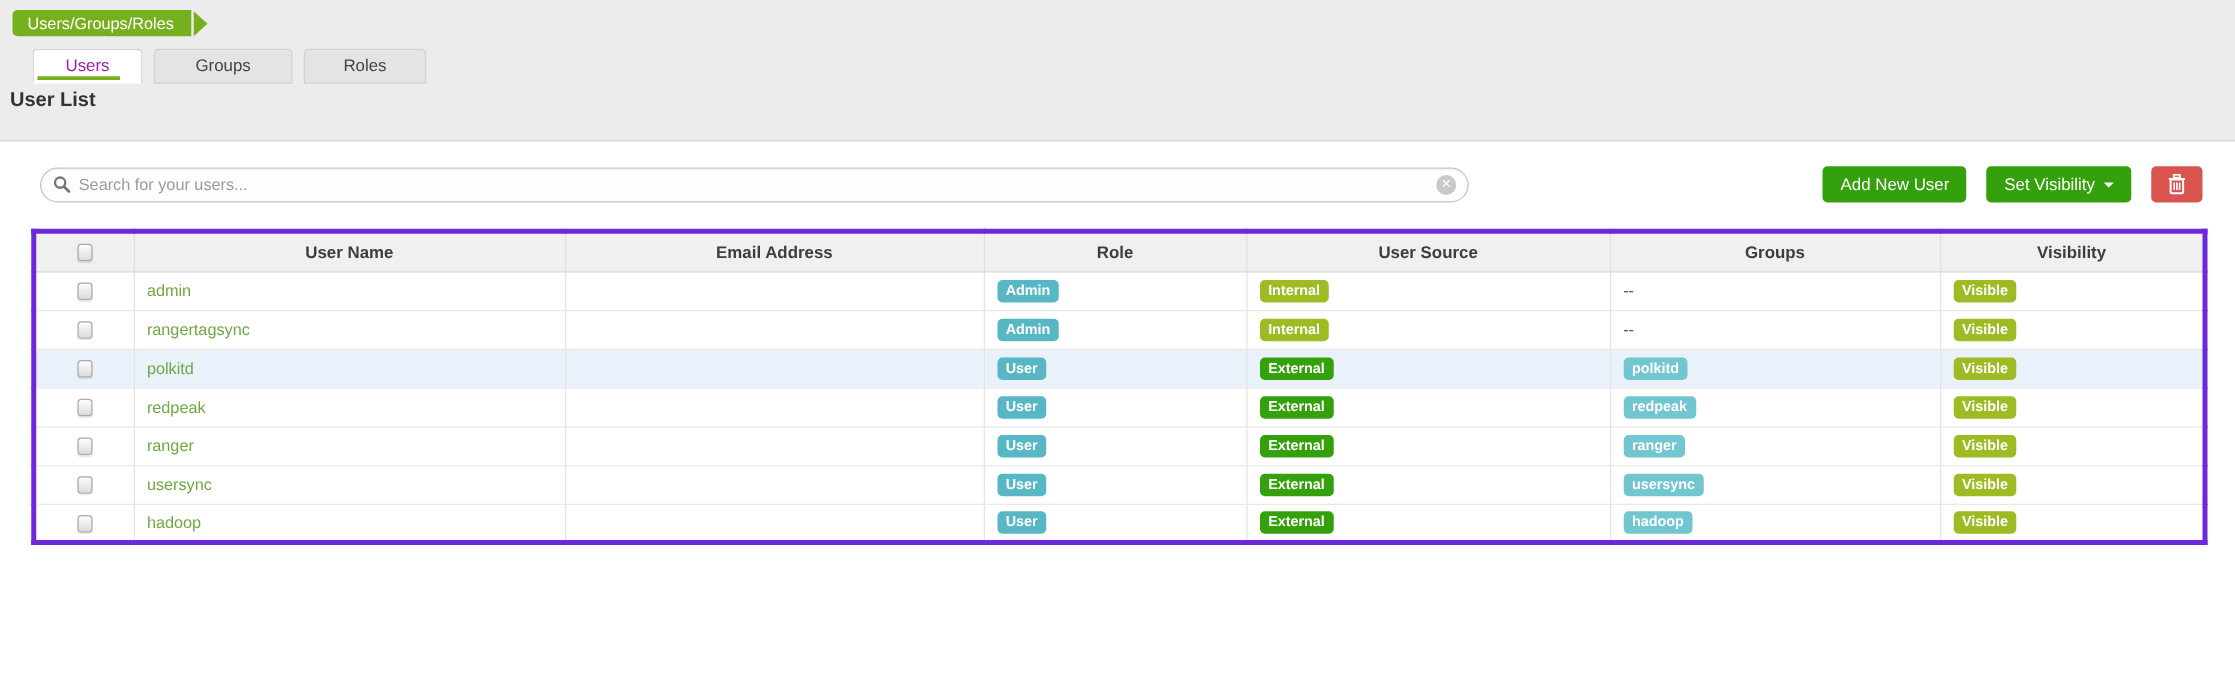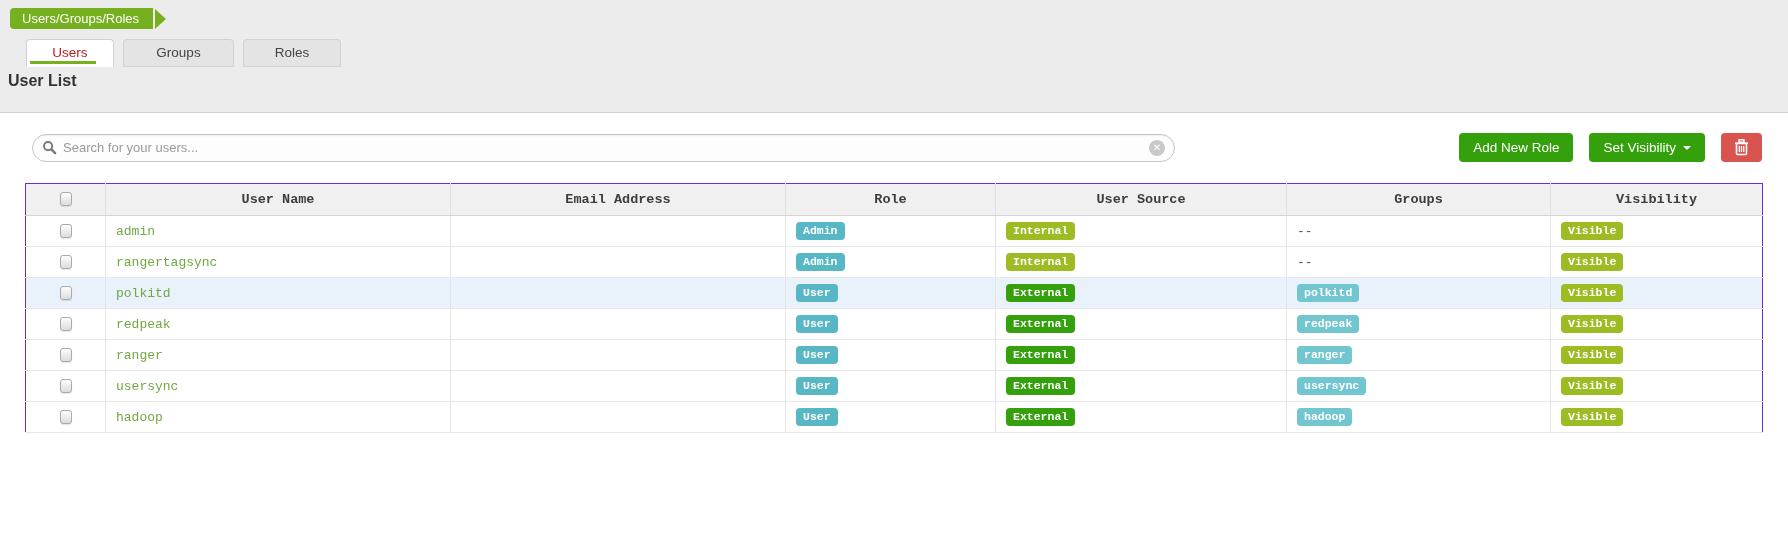--- a/index.html
+++ b/index.html
@@ -17,21 +17,21 @@
              padding:0 14px 0 12px; border-radius:4px 0 0 4px; }
   .bc-arrow { width:0; height:0; border-top:10.5px solid transparent; border-bottom:10.5px solid transparent;
               border-left:11px solid var(--accent-green); margin-left:2px; }
 
   
   .tabs { position:absolute; left:26px; top:39px; display:flex; }
   .tab { height:28px; line-height:26px; text-align:center; font-size:13.5px; color:#444;
          background:#e4e4e4; border:1px solid #d2d2d2; border-radius:4px 4px 0 0;
          margin-right:9px; position:relative; cursor:pointer; }
   .tab-users { width:88px; } .tab-groups { width:111px; } .tab-roles { width:98px; }
-  .tab.active { background:#ffffff; border-color:#cfcfcf; border-bottom-color:#ffffff; color:#b91c1c; }
+  .tab.active { background:#ffffff; border-color:#cfcfcf; border-bottom-color:#ffffff; color:#a21caf; }
   .tab.active::after { content:""; position:absolute; left:3px; right:17px; bottom:2px; height:3px;
                        background:var(--accent-green); }
 
   .page-title { position:absolute; left:8px; top:72px; font-size:16px; font-weight:bold; color:#333; }
 
   
   .toolbar { position:absolute; left:32px; top:133px; width:1730px; height:29px;
              display:flex; align-items:center; }
   .search-box { position:relative; width:1143px; height:28px; }
   .search-box input { width:100%; height:28px; border:1px solid #c6c6c6; border-radius:14px;
@@ -50,21 +50,21 @@
   .btn-red { background:var(--delete-red); width:41px; padding:0; display:inline-flex;
              align-items:center; justify-content:center; }
   .btn + .btn { margin-left:16px; }
   .caret { display:inline-block; width:0; height:0; border-left:4px solid transparent;
            border-right:4px solid transparent; border-top:4px solid #fff; margin-left:7px;
            vertical-align:middle; }
 
   
   .table-wrap { position:absolute; left:25px; top:183px; width:1737px; }
   table { width:1737px; border-collapse:collapse; table-layout:fixed;
-          border:1px solid #6d28d9;font-family:Liberation Mono, monospace; }
+          border:4px solid #6d28d9; }
   thead th { height:32px; background:#f0f0f0; font-size:13.5px; font-weight:bold; color:#3d3d3d;
              text-align:center; border-bottom:1px solid #d5d5d5; border-right:1px solid #e0e0e0; }
   thead th:last-child { border-right:none; }
   tbody td { height:31px; font-size:13px; color:#444; padding:0 0 0 10px;
              border-bottom:1px solid #e8e8e8; border-right:1px solid #e4e4e4; background:#fff; }
   tbody td:last-child { border-right:none; }
   tbody tr.hl td { background:var(--row-highlight); }
   td.cb-cell, th.cb-col { text-align:center; padding:0; }
   .cb { display:inline-block; width:12px; height:14px; border:1px solid #aaa; border-radius:3px;
         background:linear-gradient(#fdfdfd,#dcdcdc); box-shadow:0 1px 1px rgba(0,0,0,.1);
@@ -104,21 +104,21 @@
   <div class="toolbar">
     <div class="search-box">
       <svg class="search-icon" viewBox="0 0 16 16">
         <circle cx="6.5" cy="6.5" r="4.4" fill="none" stroke="#777" stroke-width="2"></circle>
         <line x1="10" y1="10" x2="14" y2="14" stroke="#777" stroke-width="2.4" stroke-linecap="round"></line>
       </svg>
       <input type="text" placeholder="Search for your users..." style="">
       <span class="clear-icon">✕</span>
     </div>
     <div class="spacer"></div>
-    <button class="btn btn-green">Add New Role</button>
+    <button class="btn btn-green">Add New User</button>
     <button class="btn btn-green">
       <span>Set Visibility</span><span class="caret"></span>
     </button>
     <button class="btn btn-red">
       <svg width="15" height="17" viewBox="0 0 15 17">
         <rect x="2.5" y="4.5" width="10" height="11" rx="1" fill="none" stroke="#fff" stroke-width="1.6"></rect>
         <line x1="1" y1="4.2" x2="14" y2="4.2" stroke="#fff" stroke-width="1.6"></line>
         <rect x="5" y="0.8" width="5" height="2.4" fill="none" stroke="#fff" stroke-width="1.4"></rect>
         <line x1="5.3" y1="7" x2="5.3" y2="13" stroke="#fff" stroke-width="1.3"></line>
         <line x1="7.5" y1="7" x2="7.5" y2="13" stroke="#fff" stroke-width="1.3"></line>

